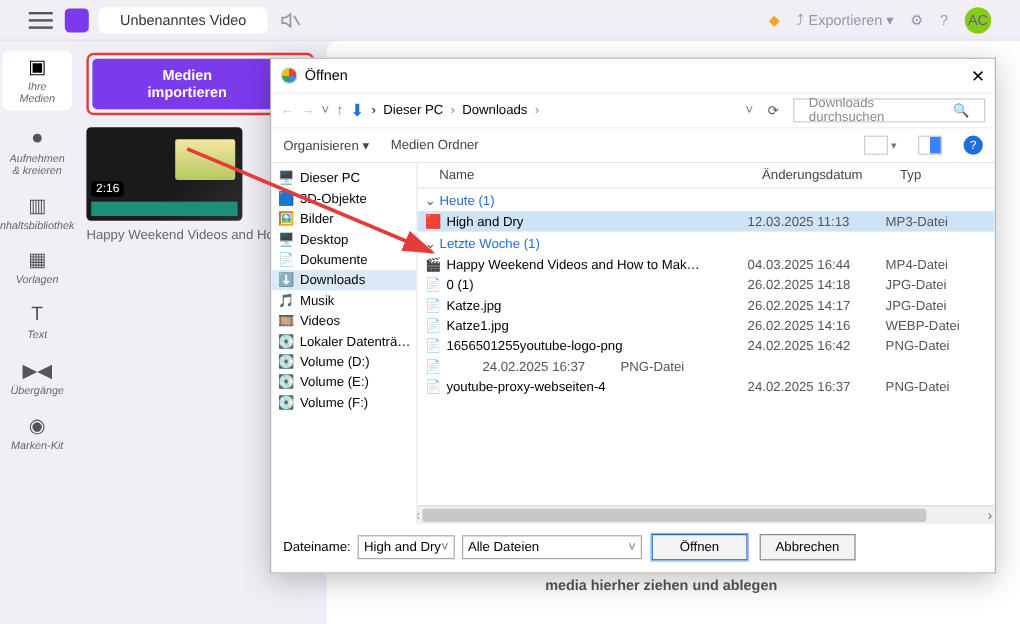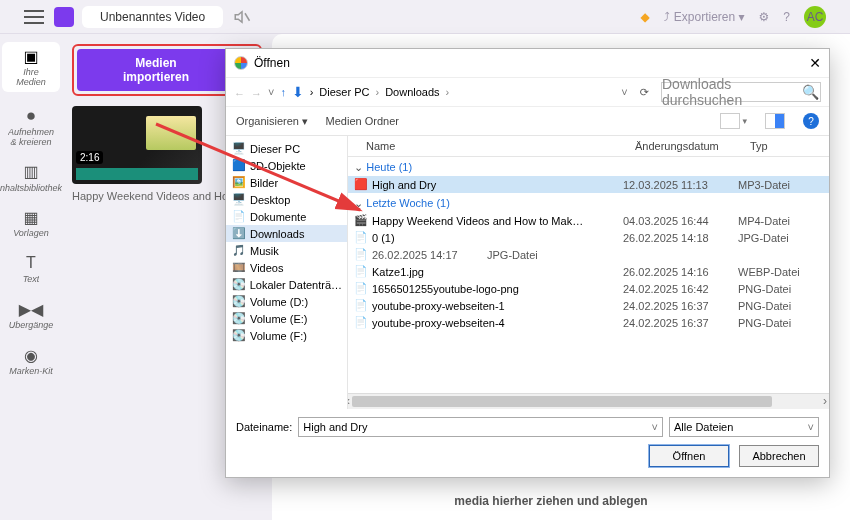--- a/index.html
+++ b/index.html
@@ -33,37 +33,37 @@
 .import-inner .txt { flex: 1; text-align: center; font-size: 12px; font-weight: 600; line-height: 1.2; }
 .import-inner .chev { width: 22px; border-left: 1px solid rgba(255,255,255,.25); height: 100%; display:flex;align-items:center;justify-content:center; font-size:10px; }
 .thumb { width: 130px; height: 78px; background: linear-gradient(135deg,#1a1a1a 60%, #2e2e2e); border-radius: 4px; position: relative; overflow: hidden; }
 .thumb .dur { position: absolute; left: 4px; bottom: 20px; background: #000; color: #fff; font-size: 10px; padding: 1px 4px; border-radius: 3px; margin-top: 33px; }
 .thumb .strip { position: absolute; bottom: 4px; left: 4px; right: 4px; height: 12px; background: #1b8f7a; }
 .thumb .photo { position:absolute; top:10px; right:6px; width:50px; height:34px; background:linear-gradient(#f4e6a0,#b6c960); border-radius:2px; }
 .thumb-title { font-size: 11px; color: #666; margin-top: 6px; white-space: nowrap; overflow: hidden; }
 
 
 .right-area { position: absolute; left: 272px; right: 0; top: 34px; bottom: 0; background: #fff; border-top-left-radius: 10px; }
-.drop-hint { position: absolute; bottom: 12px; left: 0; right: 20px; text-align: center; font-size: 12px; font-weight: 600; color: #555; }
+.drop-hint { position: absolute; bottom: 25px; left: 0; right: 20px; text-align: center; font-size: 12px; font-weight: 600; color: #555; }
 
 
 .arrow { position: absolute; left: 150px; top: 118px; width: 225px; height: 110px; pointer-events: none; z-index:30; }
 
 
 .dlg { position: absolute; left: 225px; top: 48px; width: 605px; height: 430px; background: #fff; border: 1px solid #b5b5b5; box-shadow: 0 6px 24px rgba(0,0,0,.25); display: flex; flex-direction: column; z-index:20; }
 .dlg-titlebar { height: 28px; display: flex; align-items: center; padding: 0 8px; font-size: 12px; }
 .dlg-titlebar .chrome { width: 14px; height: 14px; border:1px solid #ccc; border-radius:50%; background: conic-gradient(#ea4335 0 90deg,#4285f4 90deg 180deg,#34a853 180deg 270deg,#fbbc05 270deg 360deg); margin-right: 6px; }
 .dlg-close { margin-left: auto; cursor: pointer; font-size: 14px; }
 .dlg-nav { height: 30px; border-top: 1px solid #eee; border-bottom: 1px solid #eee; display: flex; align-items: center; padding: 0 8px; font-size: 11px; gap: 6px; }
 .nav-arrow { color: #bbb; }
 .nav-arrow.act { color: #1e6fd9; }
 .crumb { display: flex; align-items: center; gap: 4px; flex:1; }
 .crumb .sep::after { content: "›"; color: #888; margin: 0 2px; }
 .refresh-icn { margin: 0 6px; color: #555; }
-.search-box { width: 160px; height: 20px; border: 1px solid #ccc; font-size: 14px; padding: 0 0; color:#888; display:flex;align-items:center;justify-content:space-between; }
+.search-box { width: 160px; height: 20px; border: 1px solid #ccc; font-size: 11px; padding: 0 12px; color:#888; display:flex;align-items:center;justify-content:space-between; }
 .dlg-toolbar { height: 28px; display: flex; align-items: center; padding: 0 10px; font-size: 11px; gap: 18px; color: #444; }
 .dlg-toolbar .spacer { flex: 1; }
 .view-seg { display:flex; gap:2px; align-items:center; }
 .view-seg .seg { width:20px;height:16px;border:1px solid #ccc; }
 .help-icn { width:16px;height:16px;border-radius:50%;background:#1e6fd9;color:#fff;font-size:10px;display:flex;align-items:center;justify-content:center; }
 
 .dlg-body { flex: 1; display: flex; overflow: hidden; border-top: 1px solid #e5e5e5;}
 .tree { width: 122px; border-right: 1px solid #e5e5e5; font-size: 11px; padding: 4px 0; overflow:hidden; }
 .tree-item { display: flex; align-items: center; gap: 4px; padding: 2px 6px; white-space: nowrap; cursor:pointer; }
 .tree-item.sel { background: #dbe8f7; }
@@ -74,26 +74,26 @@
 .col-name { flex: 1; }
 .col-date { width: 115px; }
 .col-type { width: 85px; }
 .fl-rows { flex:1; overflow:hidden; position:relative; }
 .grp { color:#1e6fd9; padding: 4px 6px 2px 6px; }
 .grp::before { content:"⌄ "; color:#555; }
 .row { display:flex; padding: 2px 6px; align-items:center; cursor:pointer; }
 .row.sel { background:#cde4f7; }
 .row .fi { width:14px; text-align:center; margin-right:4px; }
 .row .nm { flex:1; white-space:nowrap; overflow:hidden; text-overflow:ellipsis; }
-.row .dt { width:115px; color:#555; }
+.row .dt { width:115px; color:#555;margin-left:30px; }
 .row .ty { width:85px; color:#555; }
 .hscroll { height:16px; background:#f0f0f0; border-top:1px solid #ddd; position:relative; }
 .hscroll .thumb-sb { position:absolute; left:4px; top:2px; height:11px; width:420px; background:#c8c8c8; border-radius:2px; }
 
-.dlg-footer { padding: 8px 10px 10px 10px; display:flex; flex-direction:column; gap:8px; }
+.dlg-footer { padding: 8px 10px 10px 10px; display:flex; flex-direction:row; gap:8px; }
 .fn-row { display:flex; align-items:center; gap:6px; font-size:11px; }
 .fn-row label { white-space:nowrap; }
 .fn-row .combo { border:1px solid #aaa; height:20px; font-size:11px; padding:0 4px; display:flex;align-items:center;justify-content:space-between; }
 .fn-row .combo.name { flex:1; }
 .fn-row .combo.filter { width:150px; }
 .btn-row { display:flex; justify-content:flex-end; gap:10px; }
 .btn { border:1px solid #888; background:#f3f3f3; height:22px; width:80px; font-size:11px; cursor:pointer; }
 .btn.primary { border:1px solid #2a66b7; outline:1px solid #8db4e8; }
 
 svg { display:block; }
@@ -297,38 +297,38 @@
             <span class="ty">MP4-Datei</span>
           </div>
           <div class="row">
             <span class="fi">📄</span>
             <span class="nm">0 (1)</span>
             <span class="dt">26.02.2025 14:18</span>
             <span class="ty">JPG-Datei</span>
           </div>
           <div class="row">
             <span class="fi">📄</span>
+            <span class="nm">Katze.jpg</span>
             <span class="dt">26.02.2025 14:17</span>
             <span class="ty">JPG-Datei</span>
           </div>
           <div class="row">
             <span class="fi">📄</span>
             <span class="nm">Katze1.jpg</span>
             <span class="dt">26.02.2025 14:16</span>
             <span class="ty">WEBP-Datei</span>
           </div>
           <div class="row">
             <span class="fi">📄</span>
             <span class="nm">1656501255youtube-logo-png</span>
             <span class="dt">24.02.2025 16:42</span>
             <span class="ty">PNG-Datei</span>
           </div>
           <div class="row">
             <span class="fi">📄</span>
-            <span class="nm">youtube-proxy-webseiten-1</span>
             <span class="dt">24.02.2025 16:37</span>
             <span class="ty">PNG-Datei</span>
           </div>
           <div class="row">
             <span class="fi">📄</span>
             <span class="nm">youtube-proxy-webseiten-4</span>
             <span class="dt">24.02.2025 16:37</span>
             <span class="ty">PNG-Datei</span>
           </div>
         </div>

